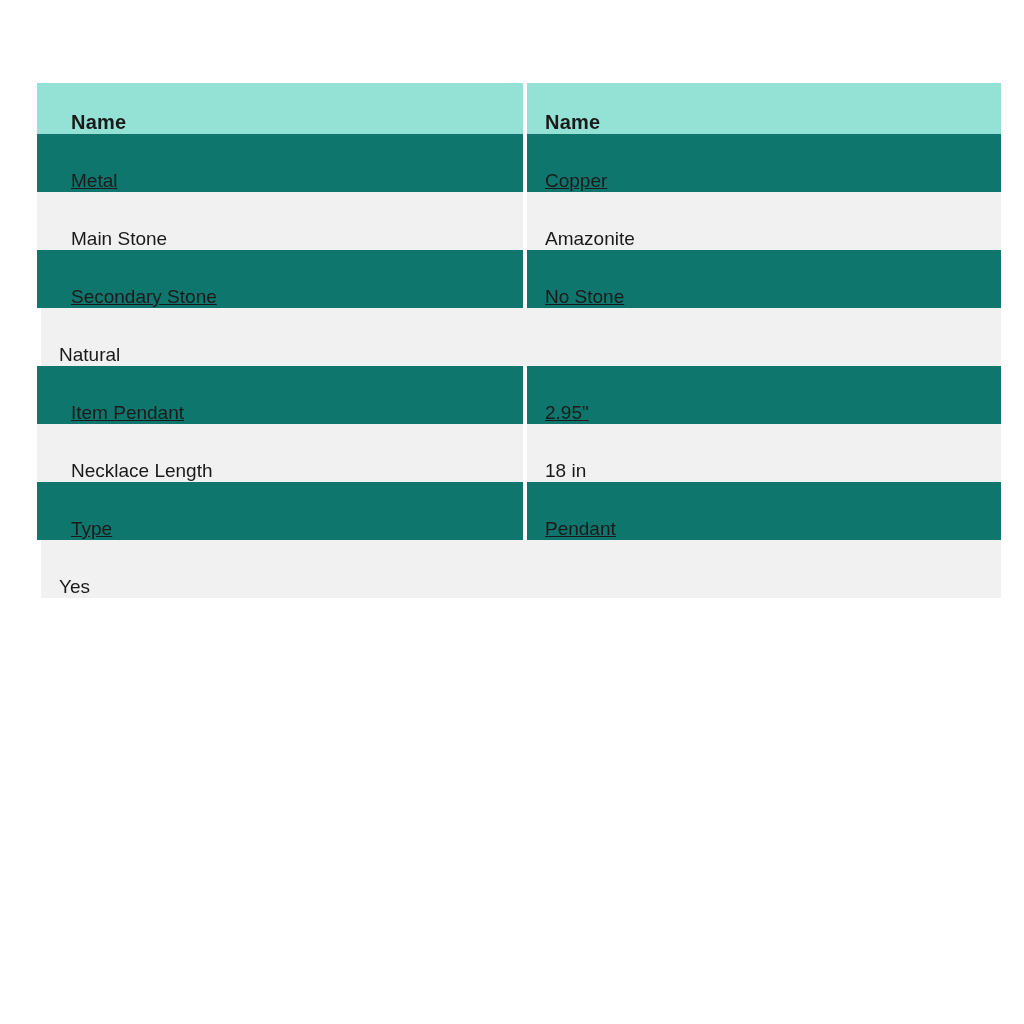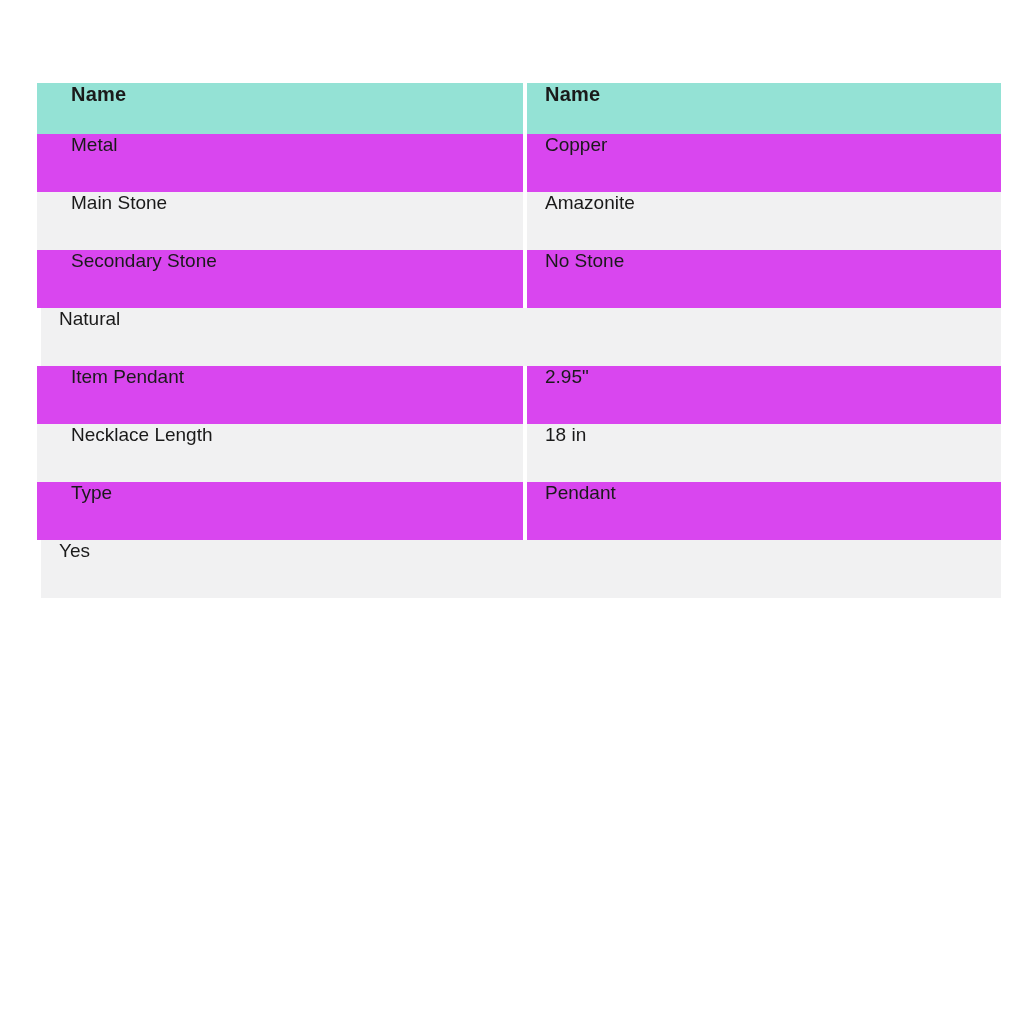--- a/index.html
+++ b/index.html
@@ -17,21 +17,21 @@
     top: 83px;
     width: 964px;
   }
   .row {
     display: flex;
     width: 100%;
   }
   .cell {
     box-sizing: border-box;
     display: flex;
-    align-items: flex-start;
+    align-items: flex-end;
   }
   .cell.c1 {
     width: 486px;
     padding-left: 34px;
   }
   .divider {
     width: 4px;
     background: #ffffff;
     flex: 0 0 4px;
   }
@@ -47,21 +47,22 @@
   }
   .header-row .cell {
     background: #94e2d5;
   }
   .data-row {
     height: 58px;
     font-size: 19px;
     font-weight: 400;
   }
   .data-row.even .cell {
-    background: #d946ef;
+    background: #0f766e;
+    text-decoration: underline;
   }
   .data-row.odd .cell {
     background: #f1f1f2;
   }
 </style>
 </head>
 <body>
 
 <div class="spec-table">
   <div class="row header-row">

